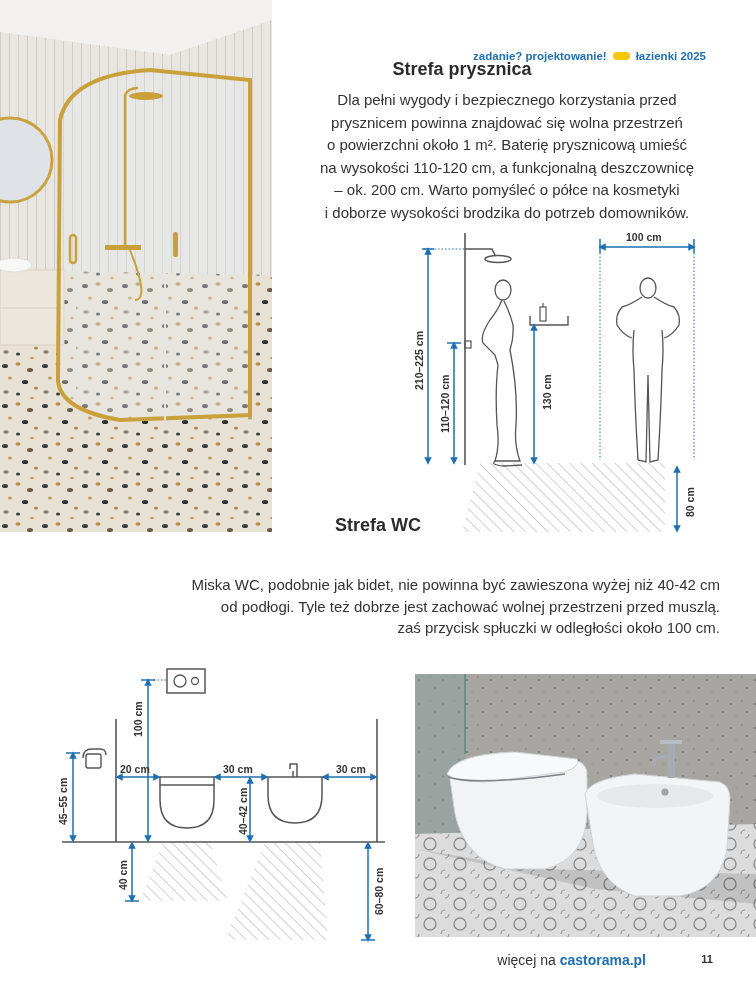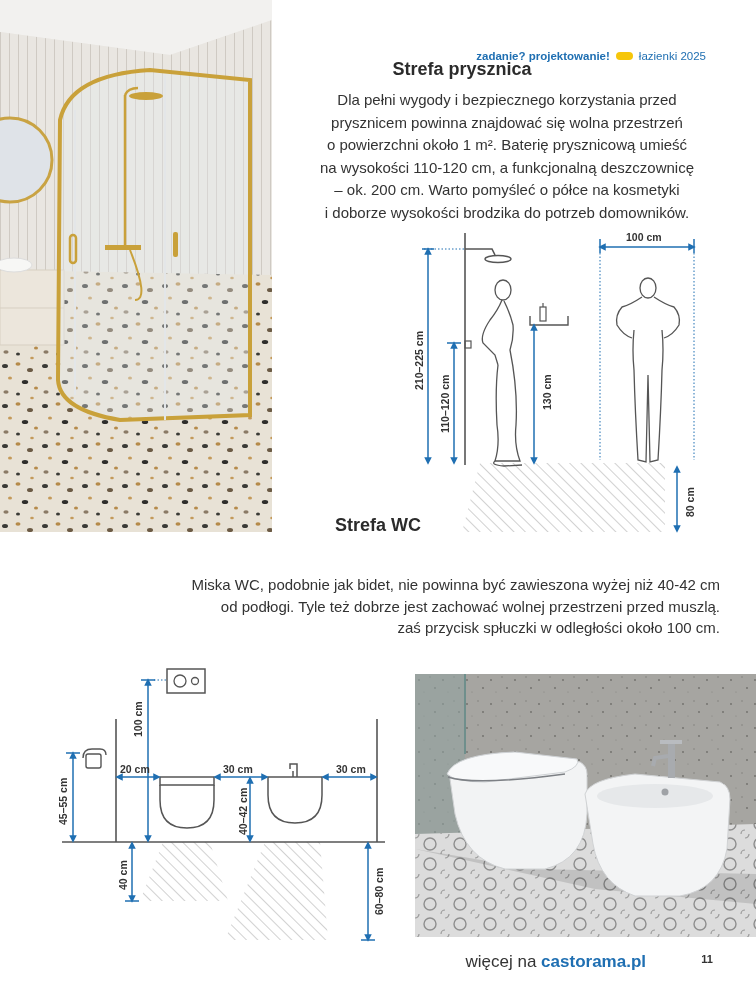--- a/index.html
+++ b/index.html
@@ -4,32 +4,32 @@
 <style>
   * { box-sizing: border-box; margin: 0; padding: 0; }
   html, body { width: 756px; height: 994px; background: #ffffff; overflow: hidden; }
   body { position: relative; font-family: "Liberation Sans", "DejaVu Sans", sans-serif; color: #2b2b2b; }
 
   .abs { position: absolute; }
 
   
   .topline { position: absolute; top: 26px; right: 50px; font-size: 11.5px; font-weight: bold; color: #1f6fb2; display: flex; align-items: center; gap: 6px; white-space: nowrap; margin-top: 24px; }
   .topline .pill { display: inline-block; width: 17px; height: 8px; border-radius: 5px; background: #f6c60a; }
-  .topline .year { font-weight: normal; }
+  .topline .year { font-weight: bold; }
 
   .title { position: absolute; font-size: 18px; font-weight: bold; color: #2b2b2b; text-align: center; white-space: nowrap; }
   .para { position: absolute; font-size: 15px; line-height: 22.5px; color: #333333; text-align: center; }
   .para span { display: block; white-space: nowrap; }
 
   
   .photo { position: absolute; overflow: hidden; }
   .shower-photo { left: 0; top: 0; width: 272px; height: 532px; background: #e6e1d9; }
   .wc-photo { left: 415px; top: 674px; width: 341px; height: 263px; background: #a9a8a4; }
 
-  .footer { position: absolute; top: 952px; right: 110px; font-size: 17px; color: #333; white-space: nowrap; }
+  .footer { position: absolute; top: 952px; right: 110px; font-size: 14px; color: #333; white-space: nowrap; }
   .footer b { color: #1f6fb2; font-weight: bold; }
   .pagenum { position: absolute; top: 953px; right: 43px; font-size: 11px; font-weight: bold; color: #333; }
 
   svg text { font-family: "Liberation Sans", "DejaVu Sans", sans-serif; font-weight: bold; }
 </style>
 </head>
 <body>
 
 <div class="topline">
   <span>zadanie? projektowanie!</span>

